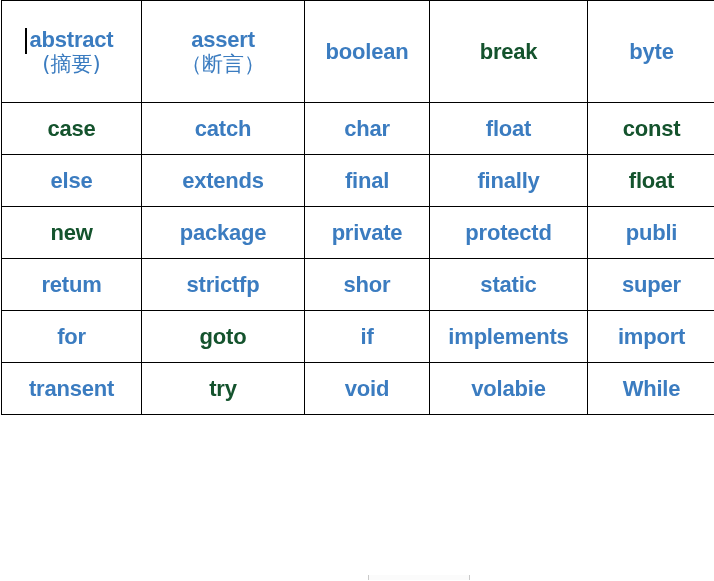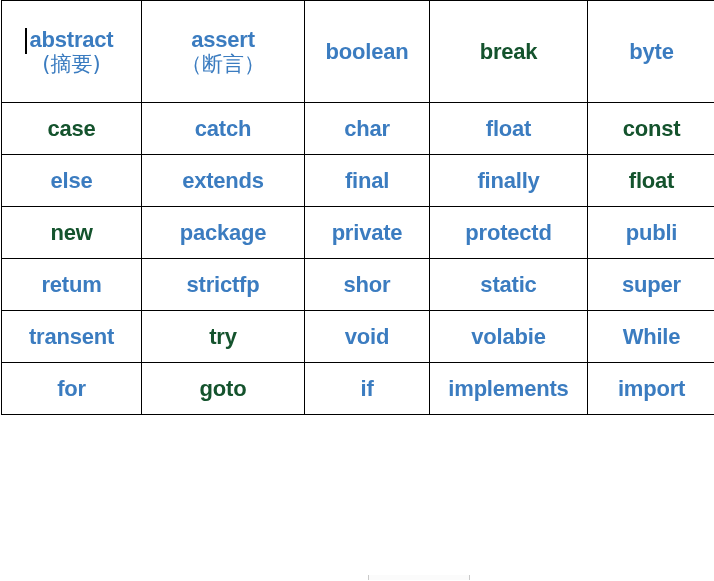--- a/index.html
+++ b/index.html
@@ -137,29 +137,29 @@
         <td><span class="cell-inner"><span class="kw blue misspelled">publi</span></span></td>
       </tr>
       <tr class="r-std">
         <td><span class="cell-inner"><span class="kw blue misspelled">retum</span></span></td>
         <td><span class="cell-inner"><span class="kw blue misspelled">strictfp</span></span></td>
         <td><span class="cell-inner"><span class="kw blue misspelled">shor</span></span></td>
         <td><span class="cell-inner"><span class="kw blue">static</span></span></td>
         <td><span class="cell-inner"><span class="kw blue">super</span></span></td>
       </tr>
       <tr class="r-std">
+        <td><span class="cell-inner"><span class="kw blue">for</span></span></td>
+        <td><span class="cell-inner"><span class="kw black misspelled">goto</span></span></td>
+        <td><span class="cell-inner"><span class="kw blue">if</span></span></td>
+        <td><span class="cell-inner"><span class="kw blue">implements</span></span></td>
+        <td><span class="cell-inner"><span class="kw blue">import</span></span></td>
+      </tr>
+      <tr class="r-std">
         <td><span class="cell-inner"><span class="kw blue misspelled">transent</span></span></td>
         <td><span class="cell-inner"><span class="kw black">try</span></span></td>
         <td><span class="cell-inner"><span class="kw blue">void</span></span></td>
         <td><span class="cell-inner"><span class="kw blue misspelled">volabie</span></span></td>
         <td><span class="cell-inner"><span class="kw blue">While</span></span></td>
-      </tr>
-      <tr class="r-std">
-        <td><span class="cell-inner"><span class="kw blue">for</span></span></td>
-        <td><span class="cell-inner"><span class="kw black misspelled">goto</span></span></td>
-        <td><span class="cell-inner"><span class="kw blue">if</span></span></td>
-        <td><span class="cell-inner"><span class="kw blue">implements</span></span></td>
-        <td><span class="cell-inner"><span class="kw blue">import</span></span></td>
       </tr>
     </tbody>
 </table>
 
 <div id="bottom-artifact"></div>
 
 </body></html>

